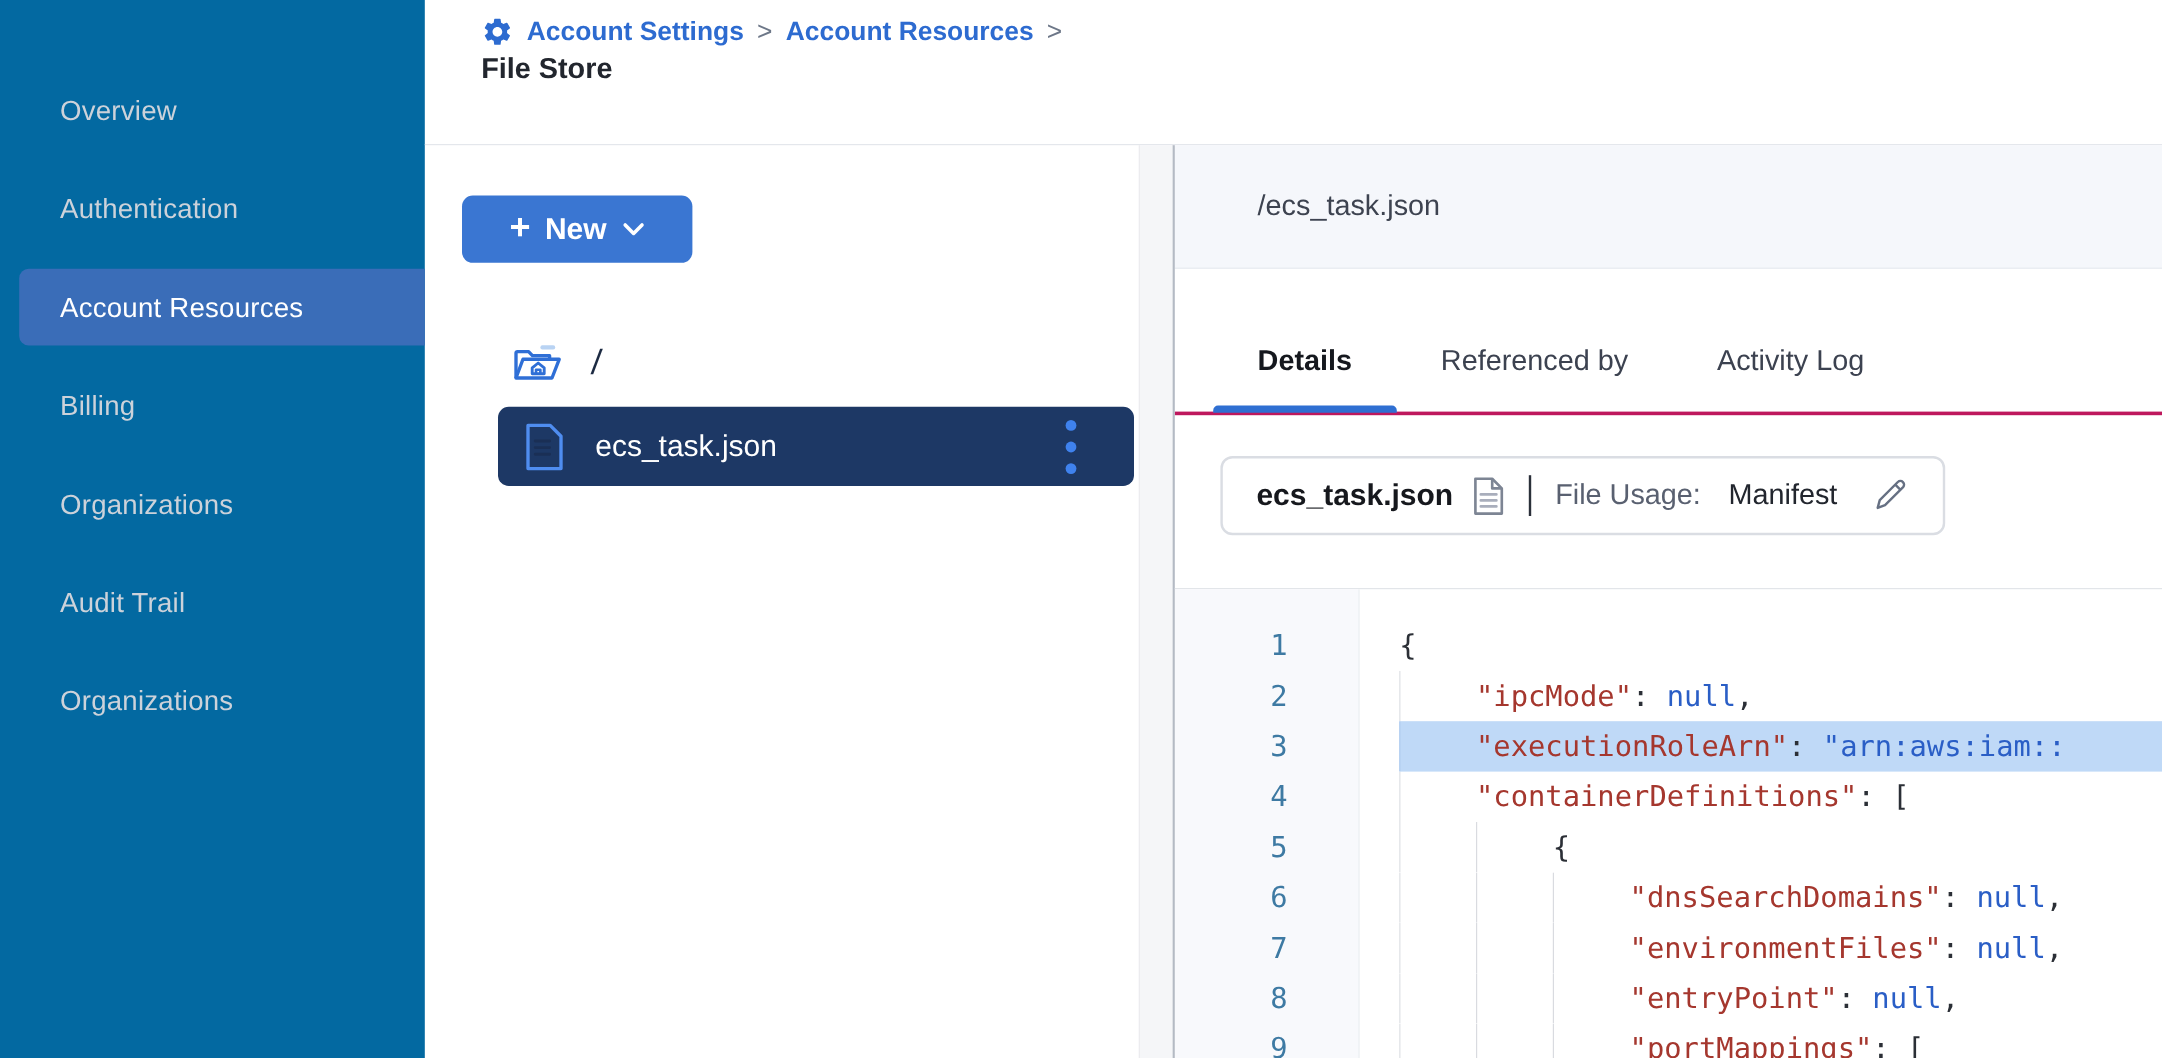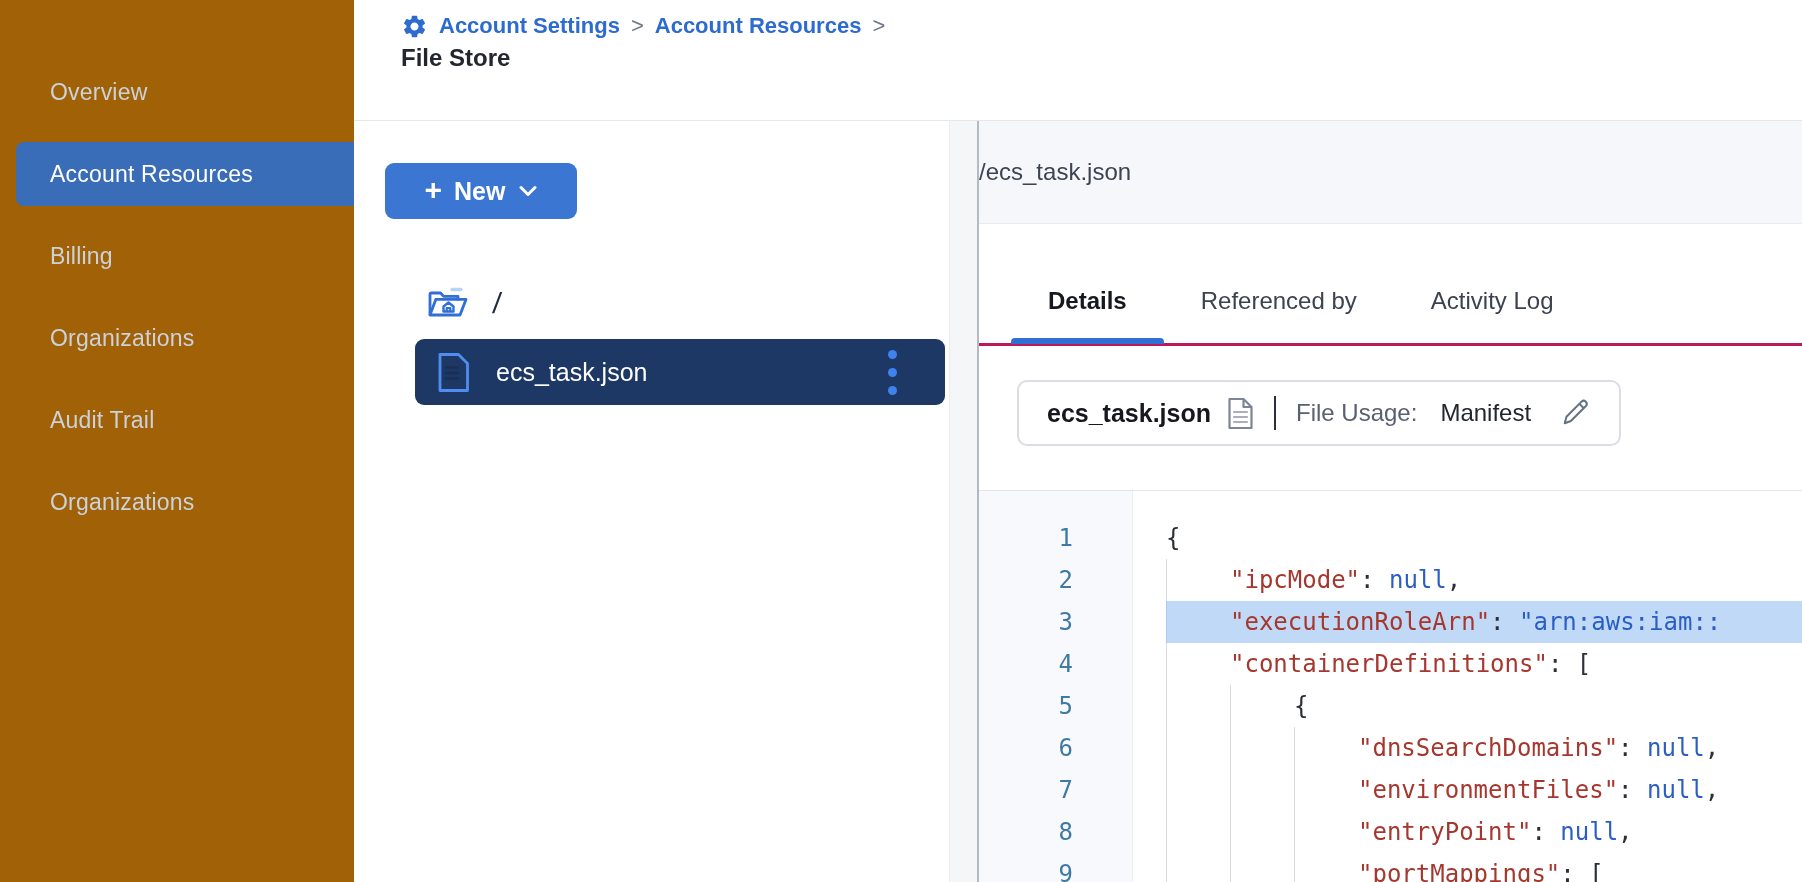--- a/index.html
+++ b/index.html
@@ -1,21 +1,21 @@
 <!DOCTYPE html>
 <html><head>
 <meta charset="utf-8">
 <style>
   * { margin:0; padding:0; box-sizing:border-box; }
   html,body { width:1802px; height:882px; overflow:hidden; background:#fff;
               font-family:"Liberation Sans", sans-serif; }
   .app { display:flex; width:1802px; height:882px; }
 
   
-  .sidebar { width:354px; flex-shrink:0; background:#a16207; padding-top:51px; }
+  .sidebar { width:354px; flex-shrink:0; background:#0369a1; padding-top:51px; }
   .side-item { height:82px; display:flex; align-items:center; padding-left:50px;
                color:#ccd2da; font-size:23px; letter-spacing:.2px; cursor:pointer; }
   .side-item.active { background:#3a6db8; height:64px; margin:9px 0 9px 16px;
                       padding-left:34px; border-radius:8px 0 0 8px; color:#fff; }
 
   
   .main { flex:1; min-width:0; display:flex; flex-direction:column; }
   .header { height:121px; flex-shrink:0; border-bottom:1px solid #e4e7ec; padding:12px 0 0 47px; }
   .breadcrumb { display:flex; align-items:center; gap:11px; height:28px; }
   .crumb { color:#2d6bd0; font-size:22px; font-weight:700; text-decoration:none; cursor:pointer; }
@@ -45,21 +45,21 @@
   .file-icon .lines   { stroke:#a9b1bd; }
   .file-row.selected .file-icon .outline { stroke:#4f8df0; }
   .file-row.selected .file-icon .lines   { stroke:#1a2f55; }
   .kebab { margin-left:auto; margin-right:44px; display:flex; flex-direction:column; gap:9px;
            cursor:pointer; padding:4px; }
   .kebab i { width:9px; height:9px; border-radius:50%; background:#3f82ee; display:block; }
 
   
   .details-panel { flex:1; min-width:0; display:flex; flex-direction:column; }
   .path-strip { height:103px; flex-shrink:0; background:#f5f7fb; border-bottom:1px solid #e7eaef;
-                display:flex; align-items:center; font-size:24px; color:#3d4350; }
+                display:flex; align-items:center; padding-left:69px; font-size:24px; color:#3d4350; }
   .tabs { height:122px; flex-shrink:0; border-bottom:3px solid #be185d; display:flex;
           padding-left:32px; }
   .tab { padding:34px 37px 0 37px; margin:0; font-size:24px; color:#3c4250; display:flex;
          align-items:center; position:relative; cursor:pointer; background:none; border:none;
          font-family:inherit; }
   .tab.active { font-weight:700; color:#15181e; }
   .tab.active::after { content:""; position:absolute; left:0; right:0; bottom:-1px; height:6px;
                        background:#2f6fd2; border-radius:4px 4px 0 0; }
 
   .info-bar { margin:34px 0 0 38px; align-self:flex-start; display:inline-flex; align-items:center;
@@ -91,20 +91,23 @@
   .t-punct { color:#2b2f36; }
 </style>
 </head>
 <body>
 
 <div class="app">
 
   <nav class="sidebar" id="sidebar">
       <div class="side-item">
     <span>Overview</span>
+  </div>
+      <div class="side-item">
+    <span>Authentication</span>
   </div>
       <div class="side-item active">
     <span>Account Resources</span>
   </div>
       <div class="side-item">
     <span>Billing</span>
   </div>
       <div class="side-item">
     <span>Organizations</span>
   </div>

